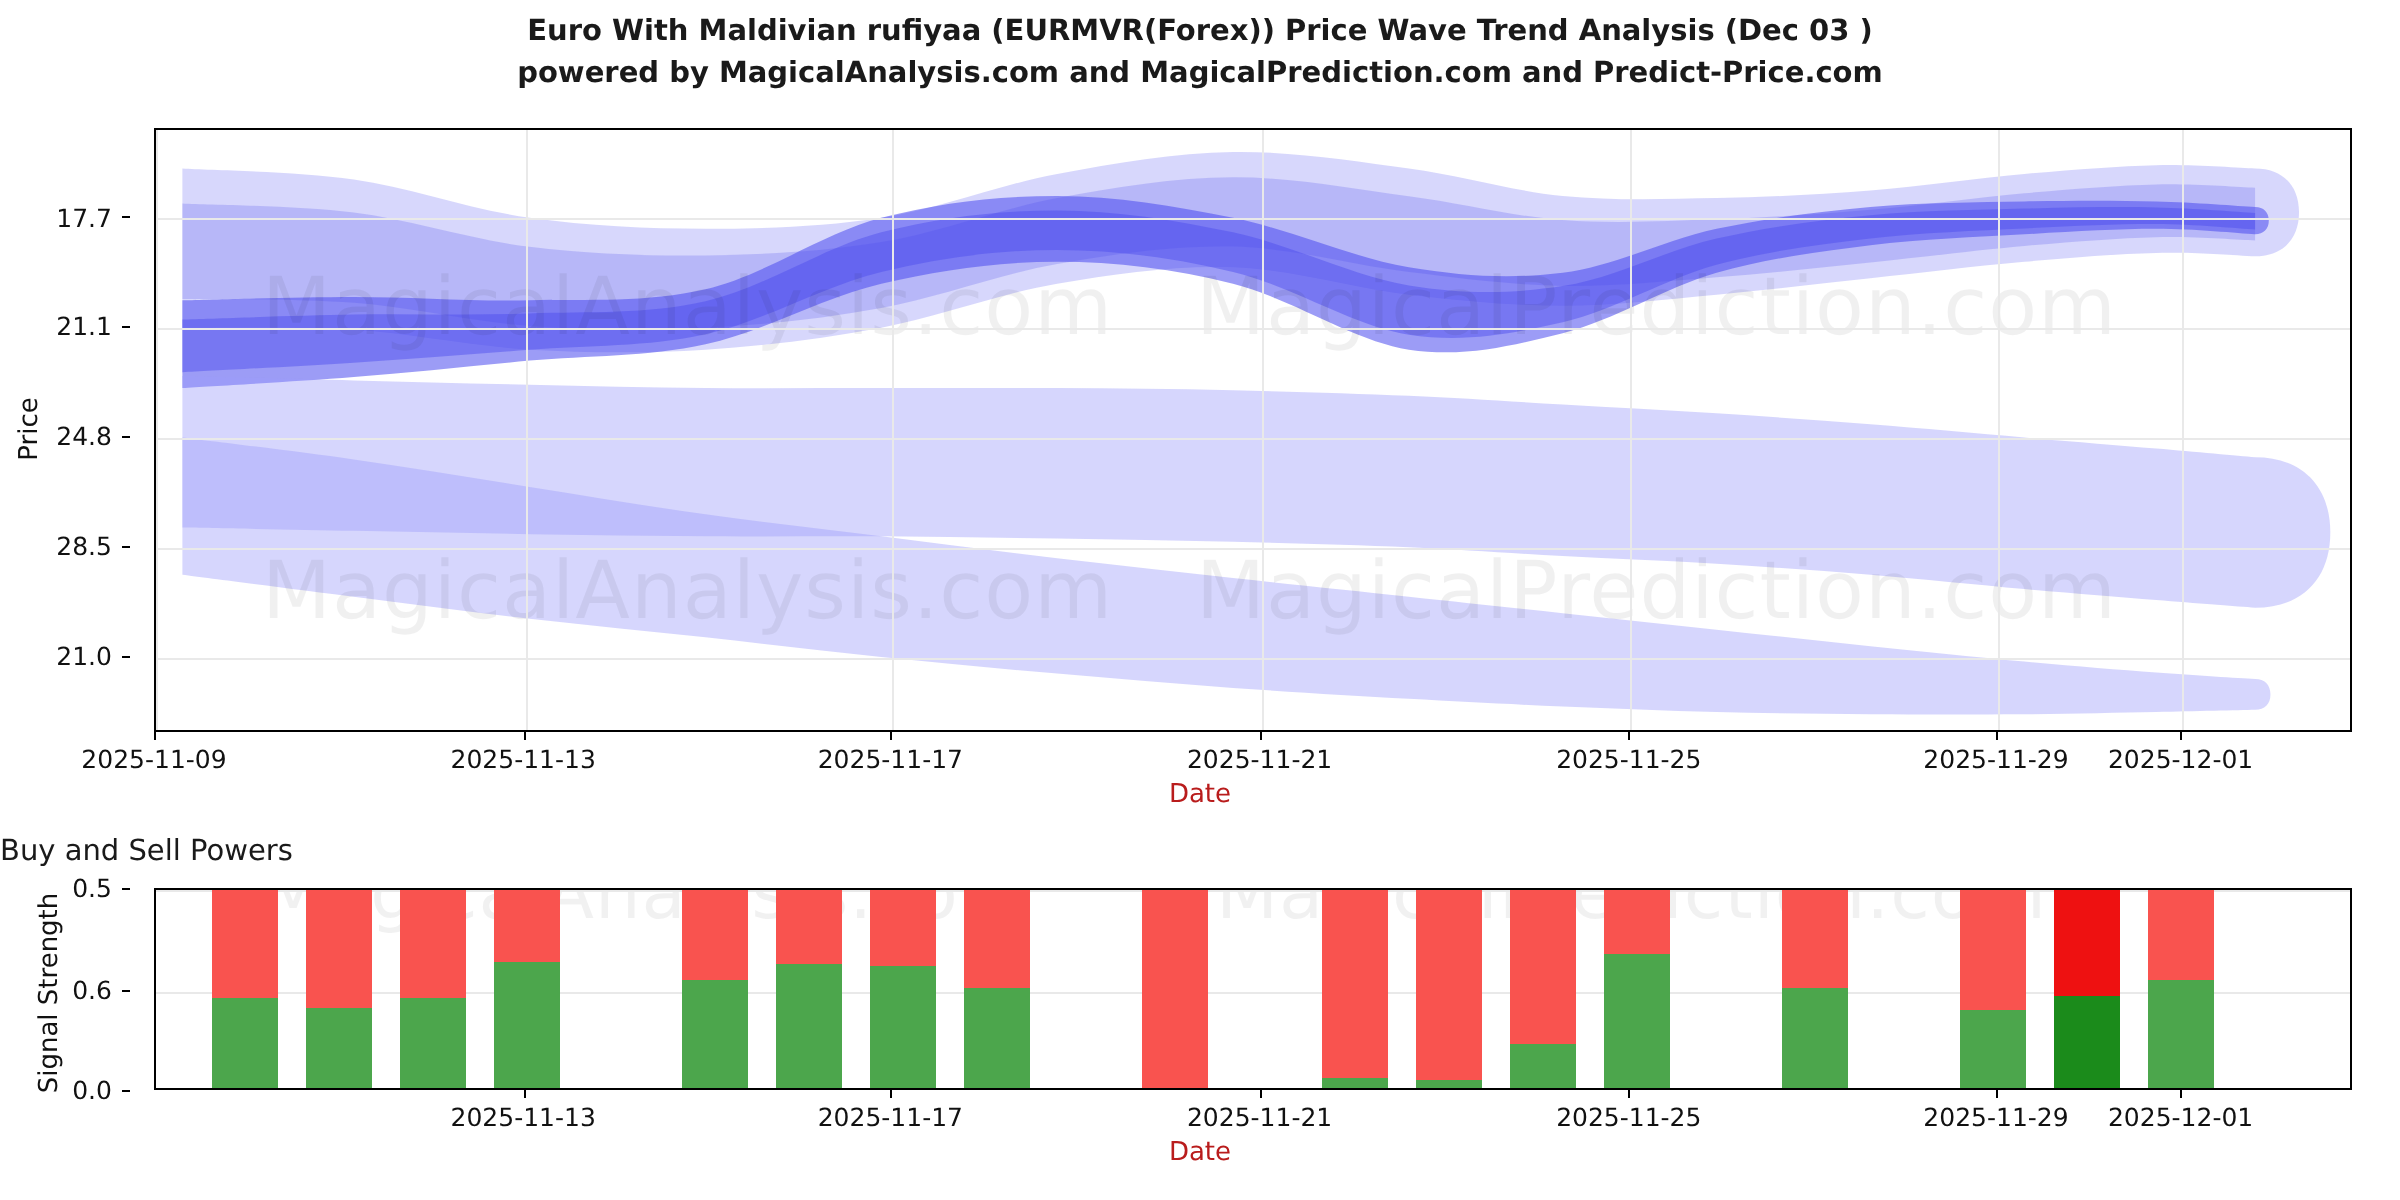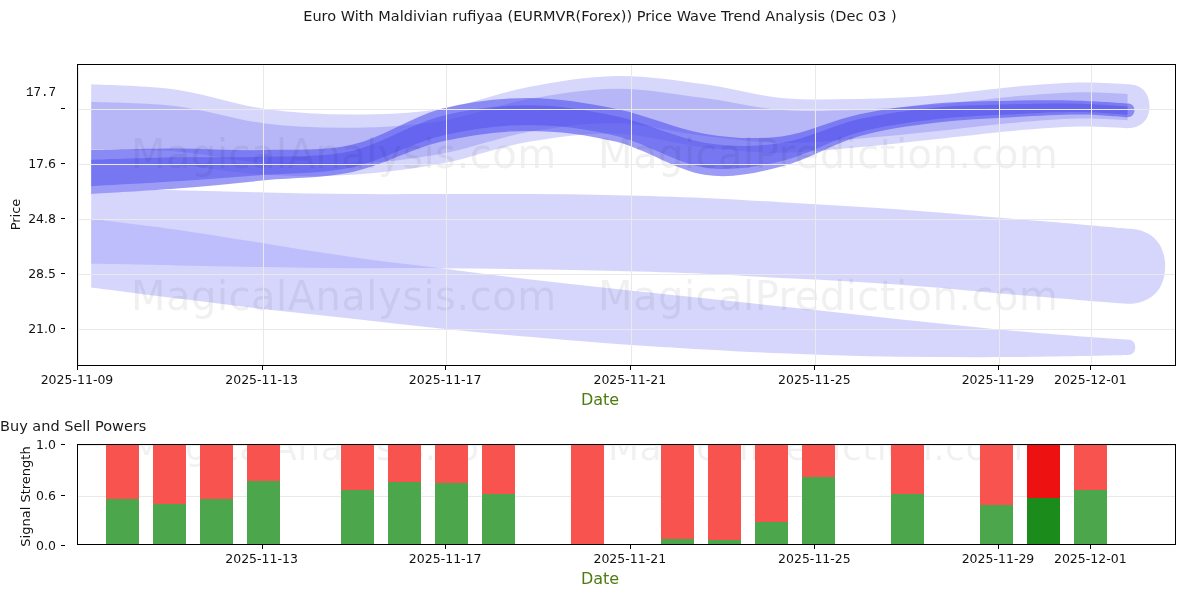--- a/index.html
+++ b/index.html
@@ -16,20 +16,21 @@
     background: #ffffff;
   }
   .title-block {
     position: absolute;
     left: 0; top: 6px;
     width: 1200px;
     text-align: center;
     color: #1a1a1a;
     font-size: 14.5px;
     line-height: 21px;
+    font-weight: bold;
   }
   .title-line { display: block; }
 
   
   .panel {
     position: absolute;
     border: 1.1px solid #000000;
     background: transparent;
     overflow: hidden;
   }
@@ -74,22 +75,22 @@
     position: absolute;
     top: 0; width: 1px; height: 4px; background: #000;
   }
   .tickmark-y {
     position: absolute;
     right: 0; width: 4px; height: 1px; background: #000;
   }
 
   .axis-label {
     position: absolute;
-    font-size: 16px;
-    color: #4d7c0f;
+    font-size: 13px;
+    color: #b91c1c;
     white-space: nowrap;
   }
   #wave-xlabel  { left: 0; top: 390px; width: 1200px; text-align: center; }
   #power-xlabel { left: 0; top: 569px; width: 1200px; text-align: center; }
   .ylabel-rot {
     position: absolute;
     transform-origin: 50% 50%;
     transform: rotate(-90deg);
     font-size: 13px; color: #111;
     text-align: center; white-space: nowrap;
@@ -123,20 +124,21 @@
   .bar-sell { position: absolute; left: 0; width: 100%; }
   .bar-buy  { position: absolute; left: 0; bottom: 0; width: 100%; }
 </style>
 </head>
 <body>
 
 <div id="figure">
 
   <div class="title-block">
     <span class="title-line">Euro With Maldivian rufiyaa (EURMVR(Forex)) Price Wave Trend Analysis (Dec 03 )</span>
+    <span class="title-line">powered by MagicalAnalysis.com and MagicalPrediction.com and Predict-Price.com</span>
   </div>
 
   <div class="panel" id="wave-panel">
 
     <div class="wm" style="left:53px; top:66px;">MagicalAnalysis.com</div>
     <div class="wm" style="left:520px; top:66px;">MagicalPrediction.com</div>
     <div class="wm" style="left:53px; top:208px;">MagicalAnalysis.com</div>
     <div class="wm" style="left:520px; top:208px;">MagicalPrediction.com</div>
 
     <div id="wave-grid">
@@ -163,23 +165,23 @@
       </svg>
   </div>
 
   <div class="ytick-col" id="wave-yticks">
       <div class="ytick" style="top: 263.6px; right: 10px;">21.0</div>
       <div class="tickmark-y" style="top: 263.6px; right: 1px;"></div>
       <div class="ytick" style="top: 208.7px; right: 10px;">28.5</div>
       <div class="tickmark-y" style="top: 208.7px; right: 1px;"></div>
       <div class="ytick" style="top: 153.7px; right: 10px;">24.8</div>
       <div class="tickmark-y" style="top: 153.7px; right: 1px;"></div>
-      <div class="ytick" style="top: 98.8px; right: 10px;">17.6</div>
+      <div class="ytick" style="top: 98.8px; right: 10px;">21.1</div>
       <div class="tickmark-y" style="top: 98.8px; right: 1px;"></div>
-      <div class="ytick" style="top: 29px; right: 10px; font-family: Liberation Mono, monospace;">17.7</div>
+      <div class="ytick" style="top: 45px; right: 10px;">17.7</div>
       <div class="tickmark-y" style="top: 43.9px; right: 1px;"></div>
     </div>
   <div class="xtick-row" id="wave-xticks">
       <div class="xtick" style="left: 77px;">2025-11-09</div>
       <div class="tickmark" style="left: 77px;"></div>
       <div class="xtick" style="left: 261.6px;">2025-11-13</div>
       <div class="tickmark" style="left: 261.6px;"></div>
       <div class="xtick" style="left: 445.2px;">2025-11-17</div>
       <div class="tickmark" style="left: 445.2px;"></div>
       <div class="xtick" style="left: 629.8px;">2025-11-21</div>
@@ -273,21 +275,21 @@
           <div class="bar-buy" style="height: 54.5px; background: rgb(76, 166, 76);"></div>
         </div>
       </div>
   </div>
 
   <div class="ytick-col" id="power-yticks">
       <div class="ytick" style="top: 101px; right: 10px;">0.0</div>
       <div class="tickmark-y" style="top: 101px; right: 1px;"></div>
       <div class="ytick" style="top: 50.5px; right: 10px;">0.6</div>
       <div class="tickmark-y" style="top: 50.5px; right: 1px;"></div>
-      <div class="ytick" style="top: 0px; right: 10px;">1.0</div>
+      <div class="ytick" style="top: 0px; right: 10px;">0.5</div>
       <div class="tickmark-y" style="top: 0px; right: 1px;"></div>
     </div>
   <div class="xtick-row" id="power-xticks">
       <div class="xtick" style="left: 261.6px;">2025-11-13</div>
       <div class="tickmark" style="left: 261.6px;"></div>
       <div class="xtick" style="left: 445.2px;">2025-11-17</div>
       <div class="tickmark" style="left: 445.2px;"></div>
       <div class="xtick" style="left: 629.8px;">2025-11-21</div>
       <div class="tickmark" style="left: 629.8px;"></div>
       <div class="xtick" style="left: 814.4px;">2025-11-25</div>

